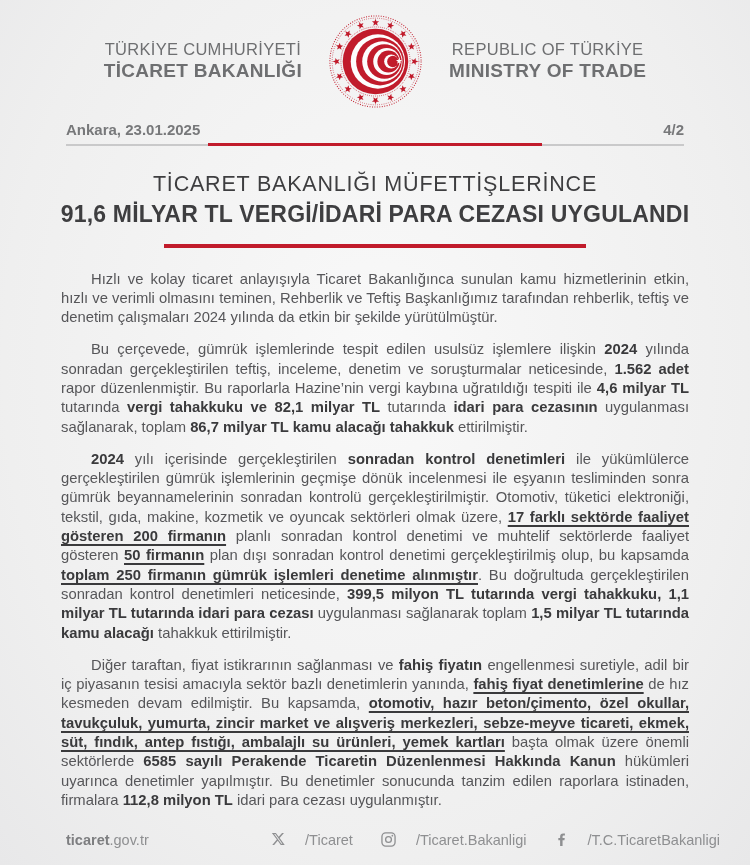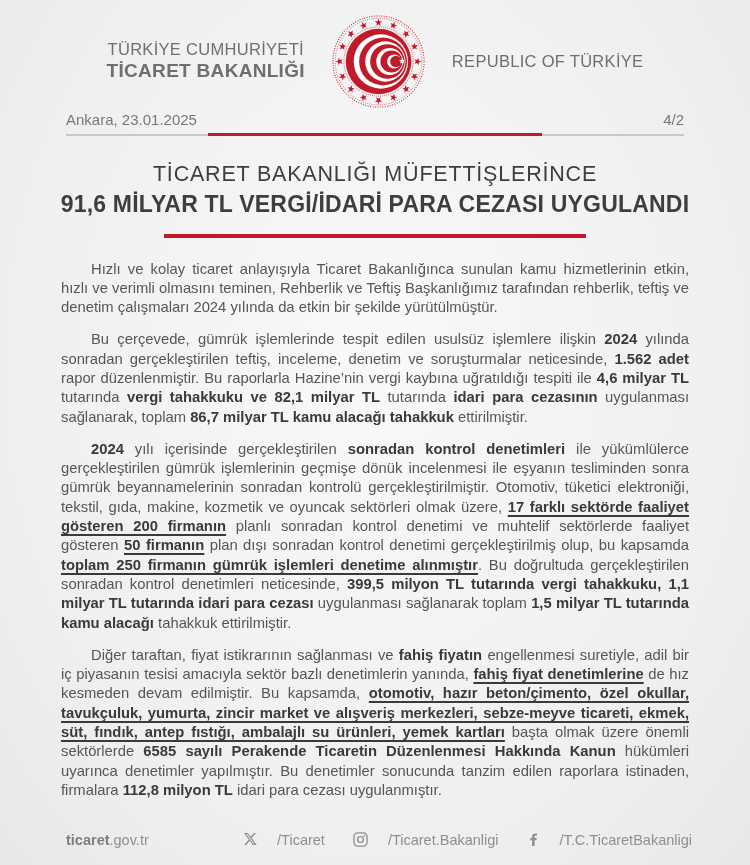--- a/index.html
+++ b/index.html
@@ -17,23 +17,23 @@
     margin-top:13px;
     display:flex;align-items:center;justify-content:center;gap:26px;
     height:96px;
   }
   .h-block{text-align:center;color:#6e6f71;line-height:1.22;}
   .h-line1{font-size:16.5px;letter-spacing:.3px;}
   .h-line2{font-size:19px;font-weight:bold;letter-spacing:.3px;}
   .logo{width:95px;height:95px;flex:0 0 auto;}
   
   .meta-row{
-    margin:2px 66px 0;
+    margin:12px 66px 0;
     display:flex;justify-content:space-between;align-items:baseline;
-    color:#77787a;font-size:15px;
+    color:#77787a;font-size:15px;font-weight:bold;
   }
   .rule{margin:5px 66px 0;display:flex;align-items:center;}
   .seg{display:block;}
   .seg.gray{height:2px;background:#c9c9ca;flex:0 0 23%;}
   .seg.red{height:3px;background:var(--red);flex:1 1 auto;}
   
   .title{
     margin:24px 30px 0;
     text-align:center;color:#3e3e40;
   }
@@ -47,21 +47,21 @@
     margin:0 0 13px 0;
     font-size:14.8px;line-height:19.3px;
     text-align:justify;text-indent:30px;
   }
   .body p:last-child{margin-bottom:10px;}
   .body .b{font-weight:bold;color:#3a3a3c;}
   .body .u{text-decoration:underline;text-decoration-thickness:1.5px;text-underline-offset:2.5px;}
   
   .ftr{
     margin-top:auto;
-    padding:0 58px 17px 66px;
+    padding:0 30px 17px 66px;
     display:flex;justify-content:space-between;align-items:center;
     color:#8e8f91;font-size:14.5px;
   }
   .site b{font-weight:bold;color:#7d7e80;}
   .socials{display:flex;align-items:center;gap:28px;}
   .social{display:flex;align-items:flex-start;gap:20px;cursor:pointer;}
   .social svg{display:block;}
   a,.social,.site{text-decoration:none;color:inherit;}
 </style>
 </head>
@@ -111,20 +111,21 @@
         <circle cx="61.8" cy="50" r="14.2" fill="#fdfdfd"></circle>
         <circle cx="63.6" cy="50" r="11.6" fill="#c11b2b"></circle>
         <circle cx="66.5" cy="50" r="7.4" fill="#fdfdfd"></circle>
         <circle cx="68.3" cy="50" r="6" fill="#c11b2b"></circle>
         <use href="#st" transform="translate(74.8 49.6) scale(0.85)" fill="#fdfdfd"></use>
       </svg>
     </div>
 
     <div class="h-block">
       <div class="h-line1">REPUBLIC OF TÜRKİYE</div>
+      <div class="h-line2">MINISTRY OF TRADE</div>
     </div>
   </header>
 
   <div class="meta-row">
     <span>Ankara, 23.01.2025</span>
     <span>4/2</span>
   </div>
 
   <div class="rule">
     <span class="seg gray"></span>

